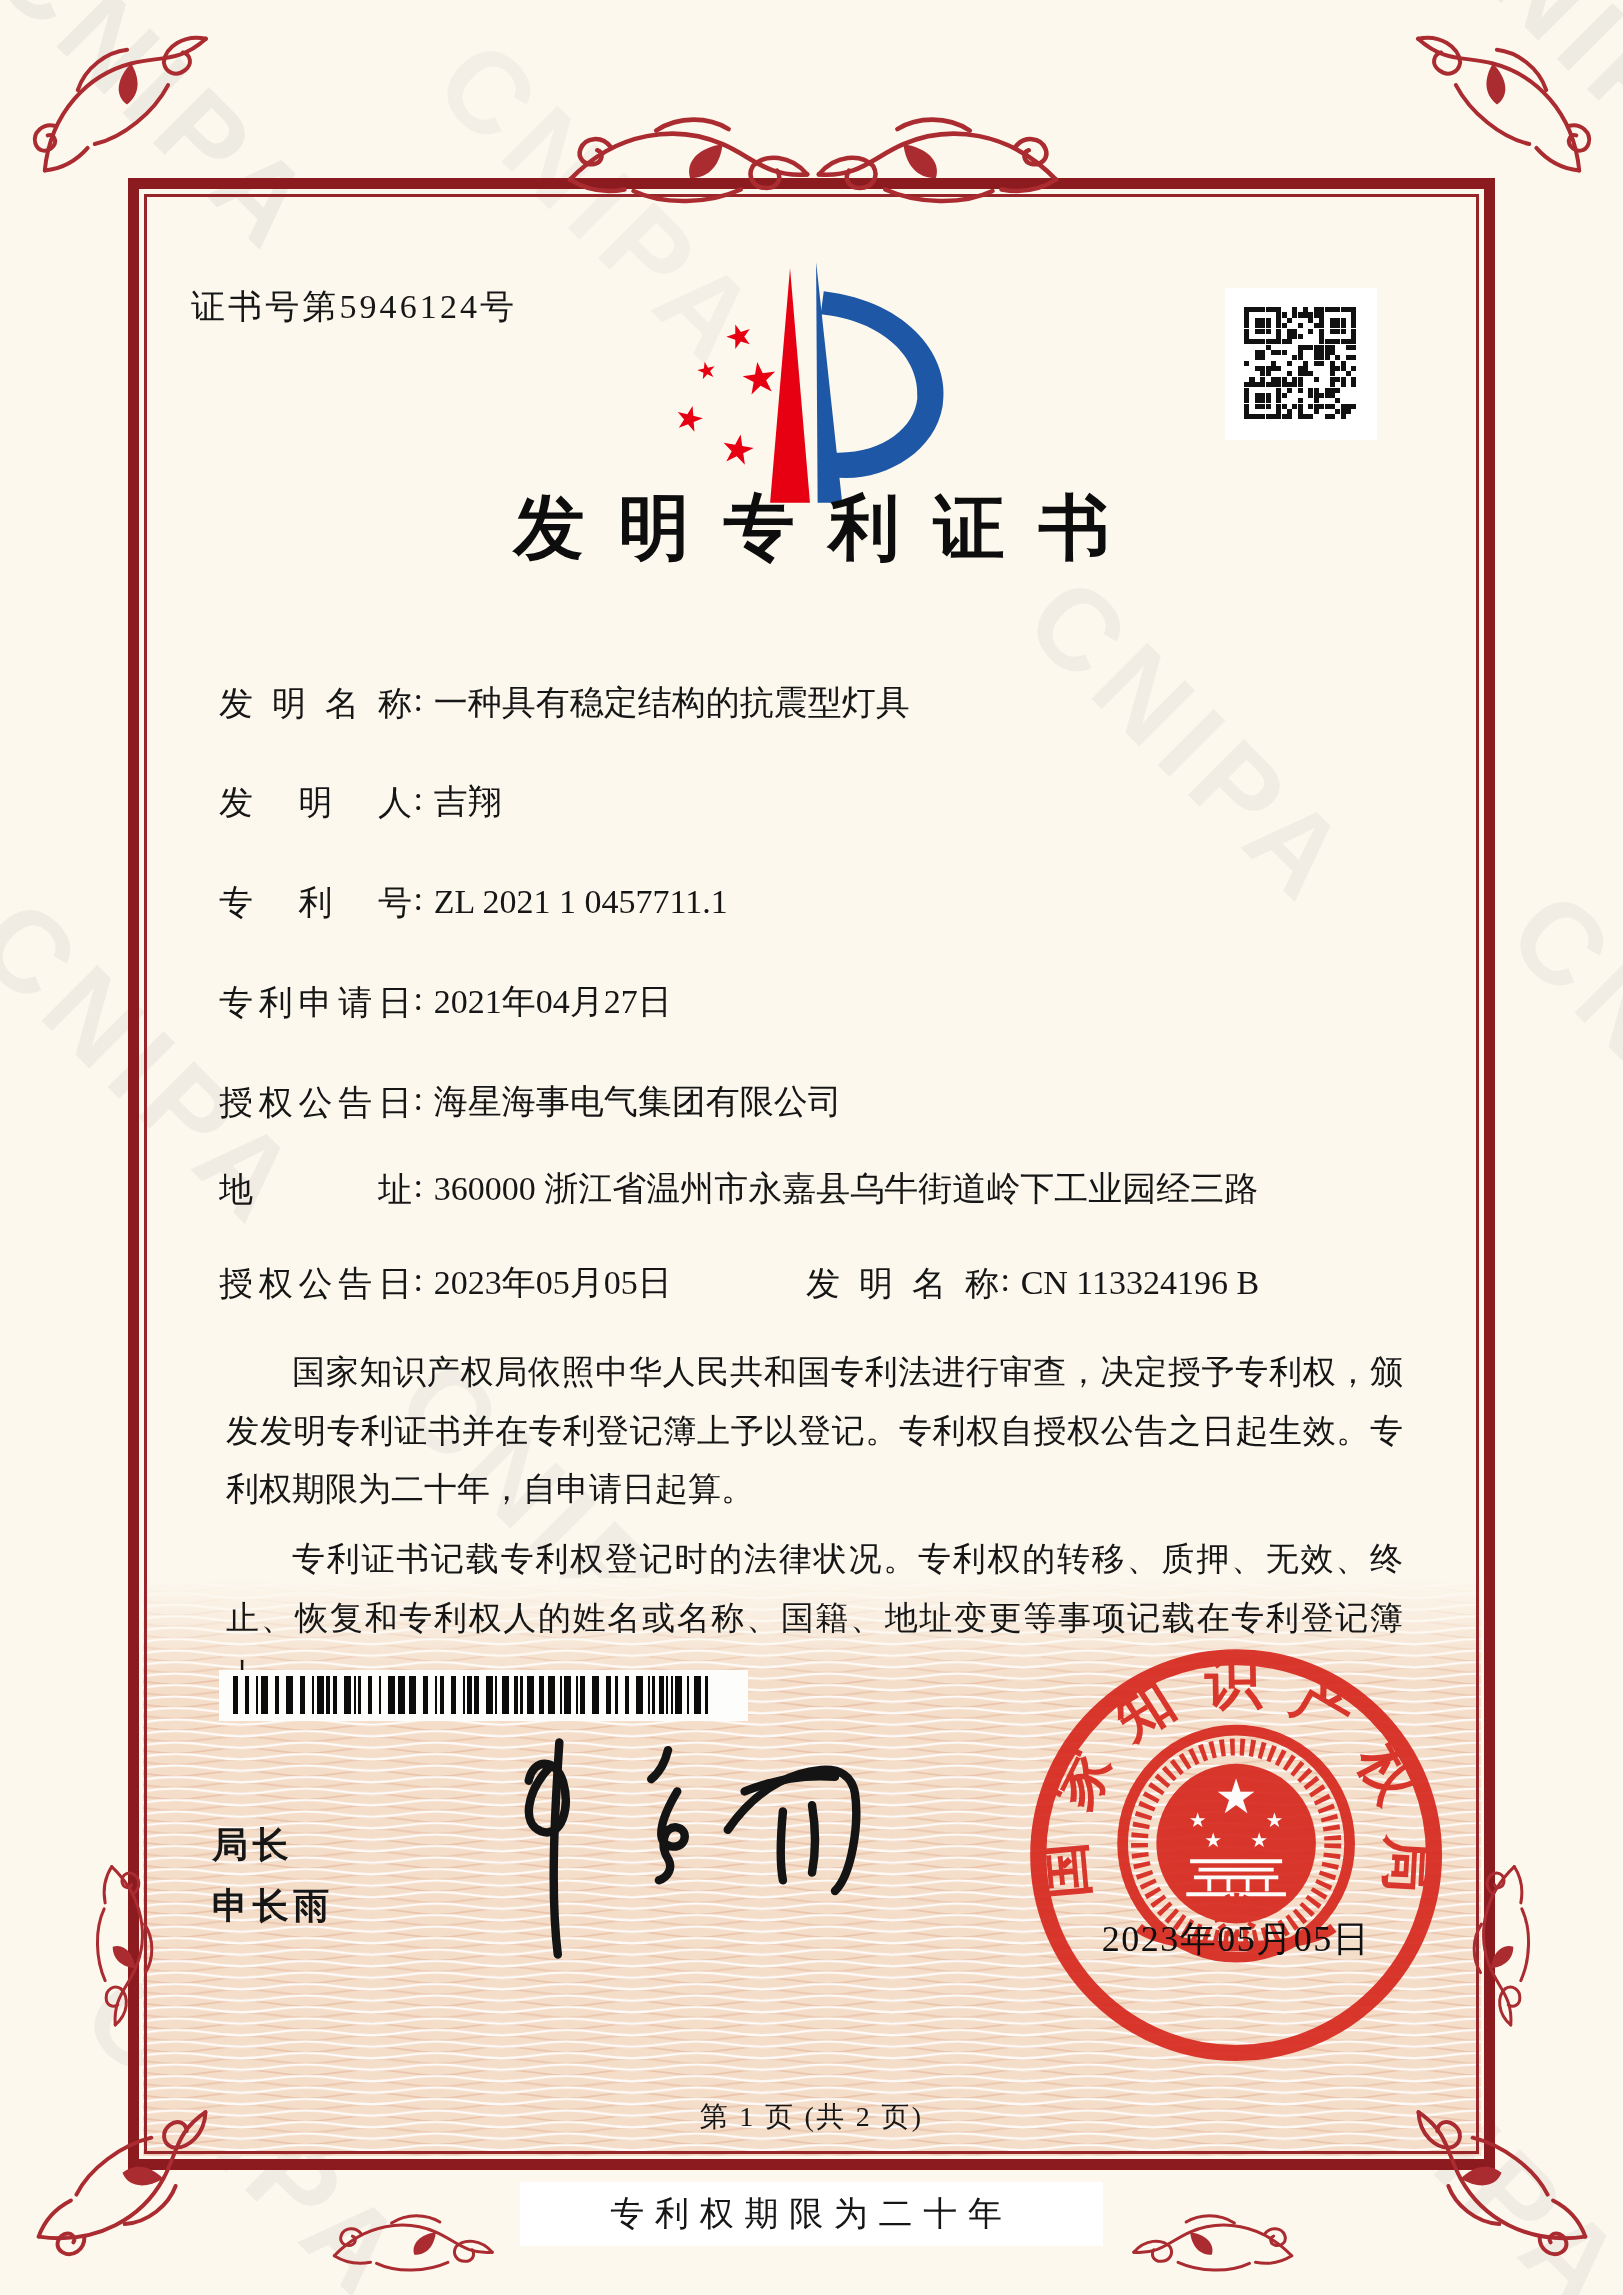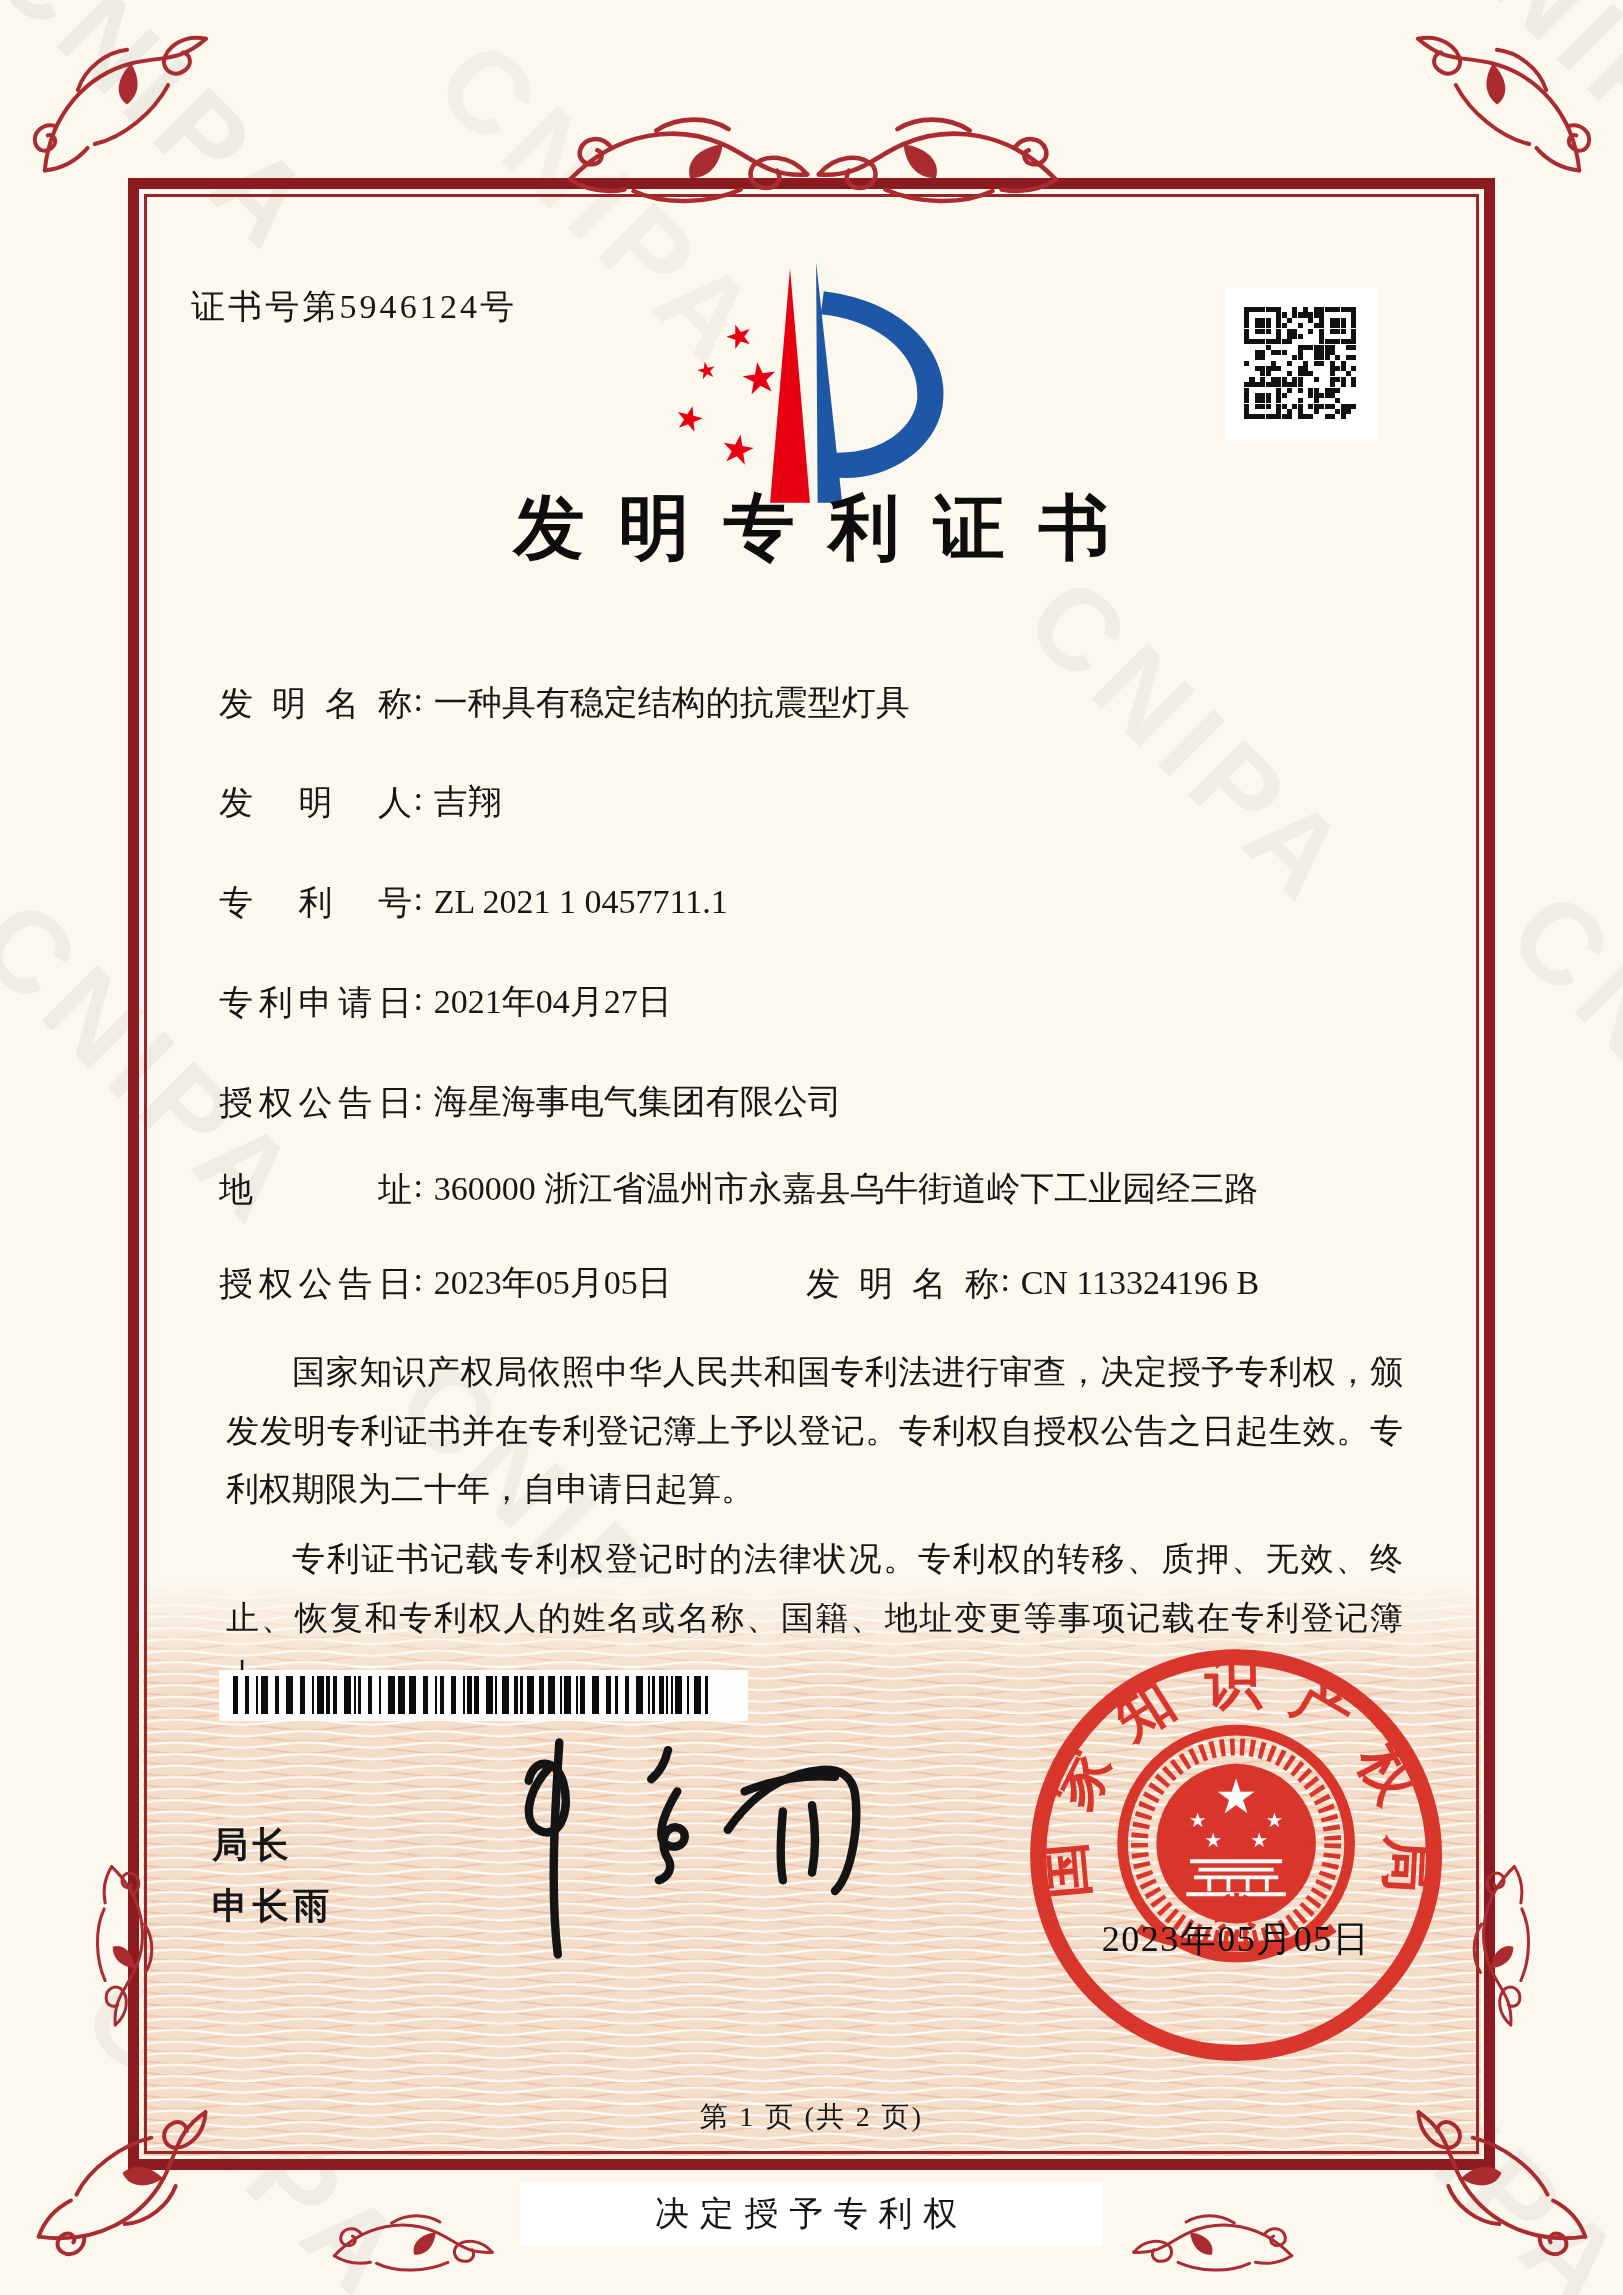--- a/index.html
+++ b/index.html
@@ -539,17 +539,17 @@
           </g>
           <circle cx="287" cy="365" r="24" fill="none" stroke="#d7281e" stroke-width="10" stroke-dasharray="6 5"></circle>
           <circle cx="287" cy="365" r="8" fill="#d7281e"></circle>
           <path d="M160,382 C200,414 374,414 414,382" fill="none" stroke="#d7281e" stroke-width="13"></path>
         </g>
       </g>
     </svg>
     <div class="seal-date">2023年05月05日</div>
 
     <div class="page-num">第 1 页 (共 2 页)</div>
-    <div class="cont-note">决定授予专利权</div>
+    <div class="cont-note">专利权期限为二十年</div>
 
   </div>
 </div>
 
 
 </body></html>

